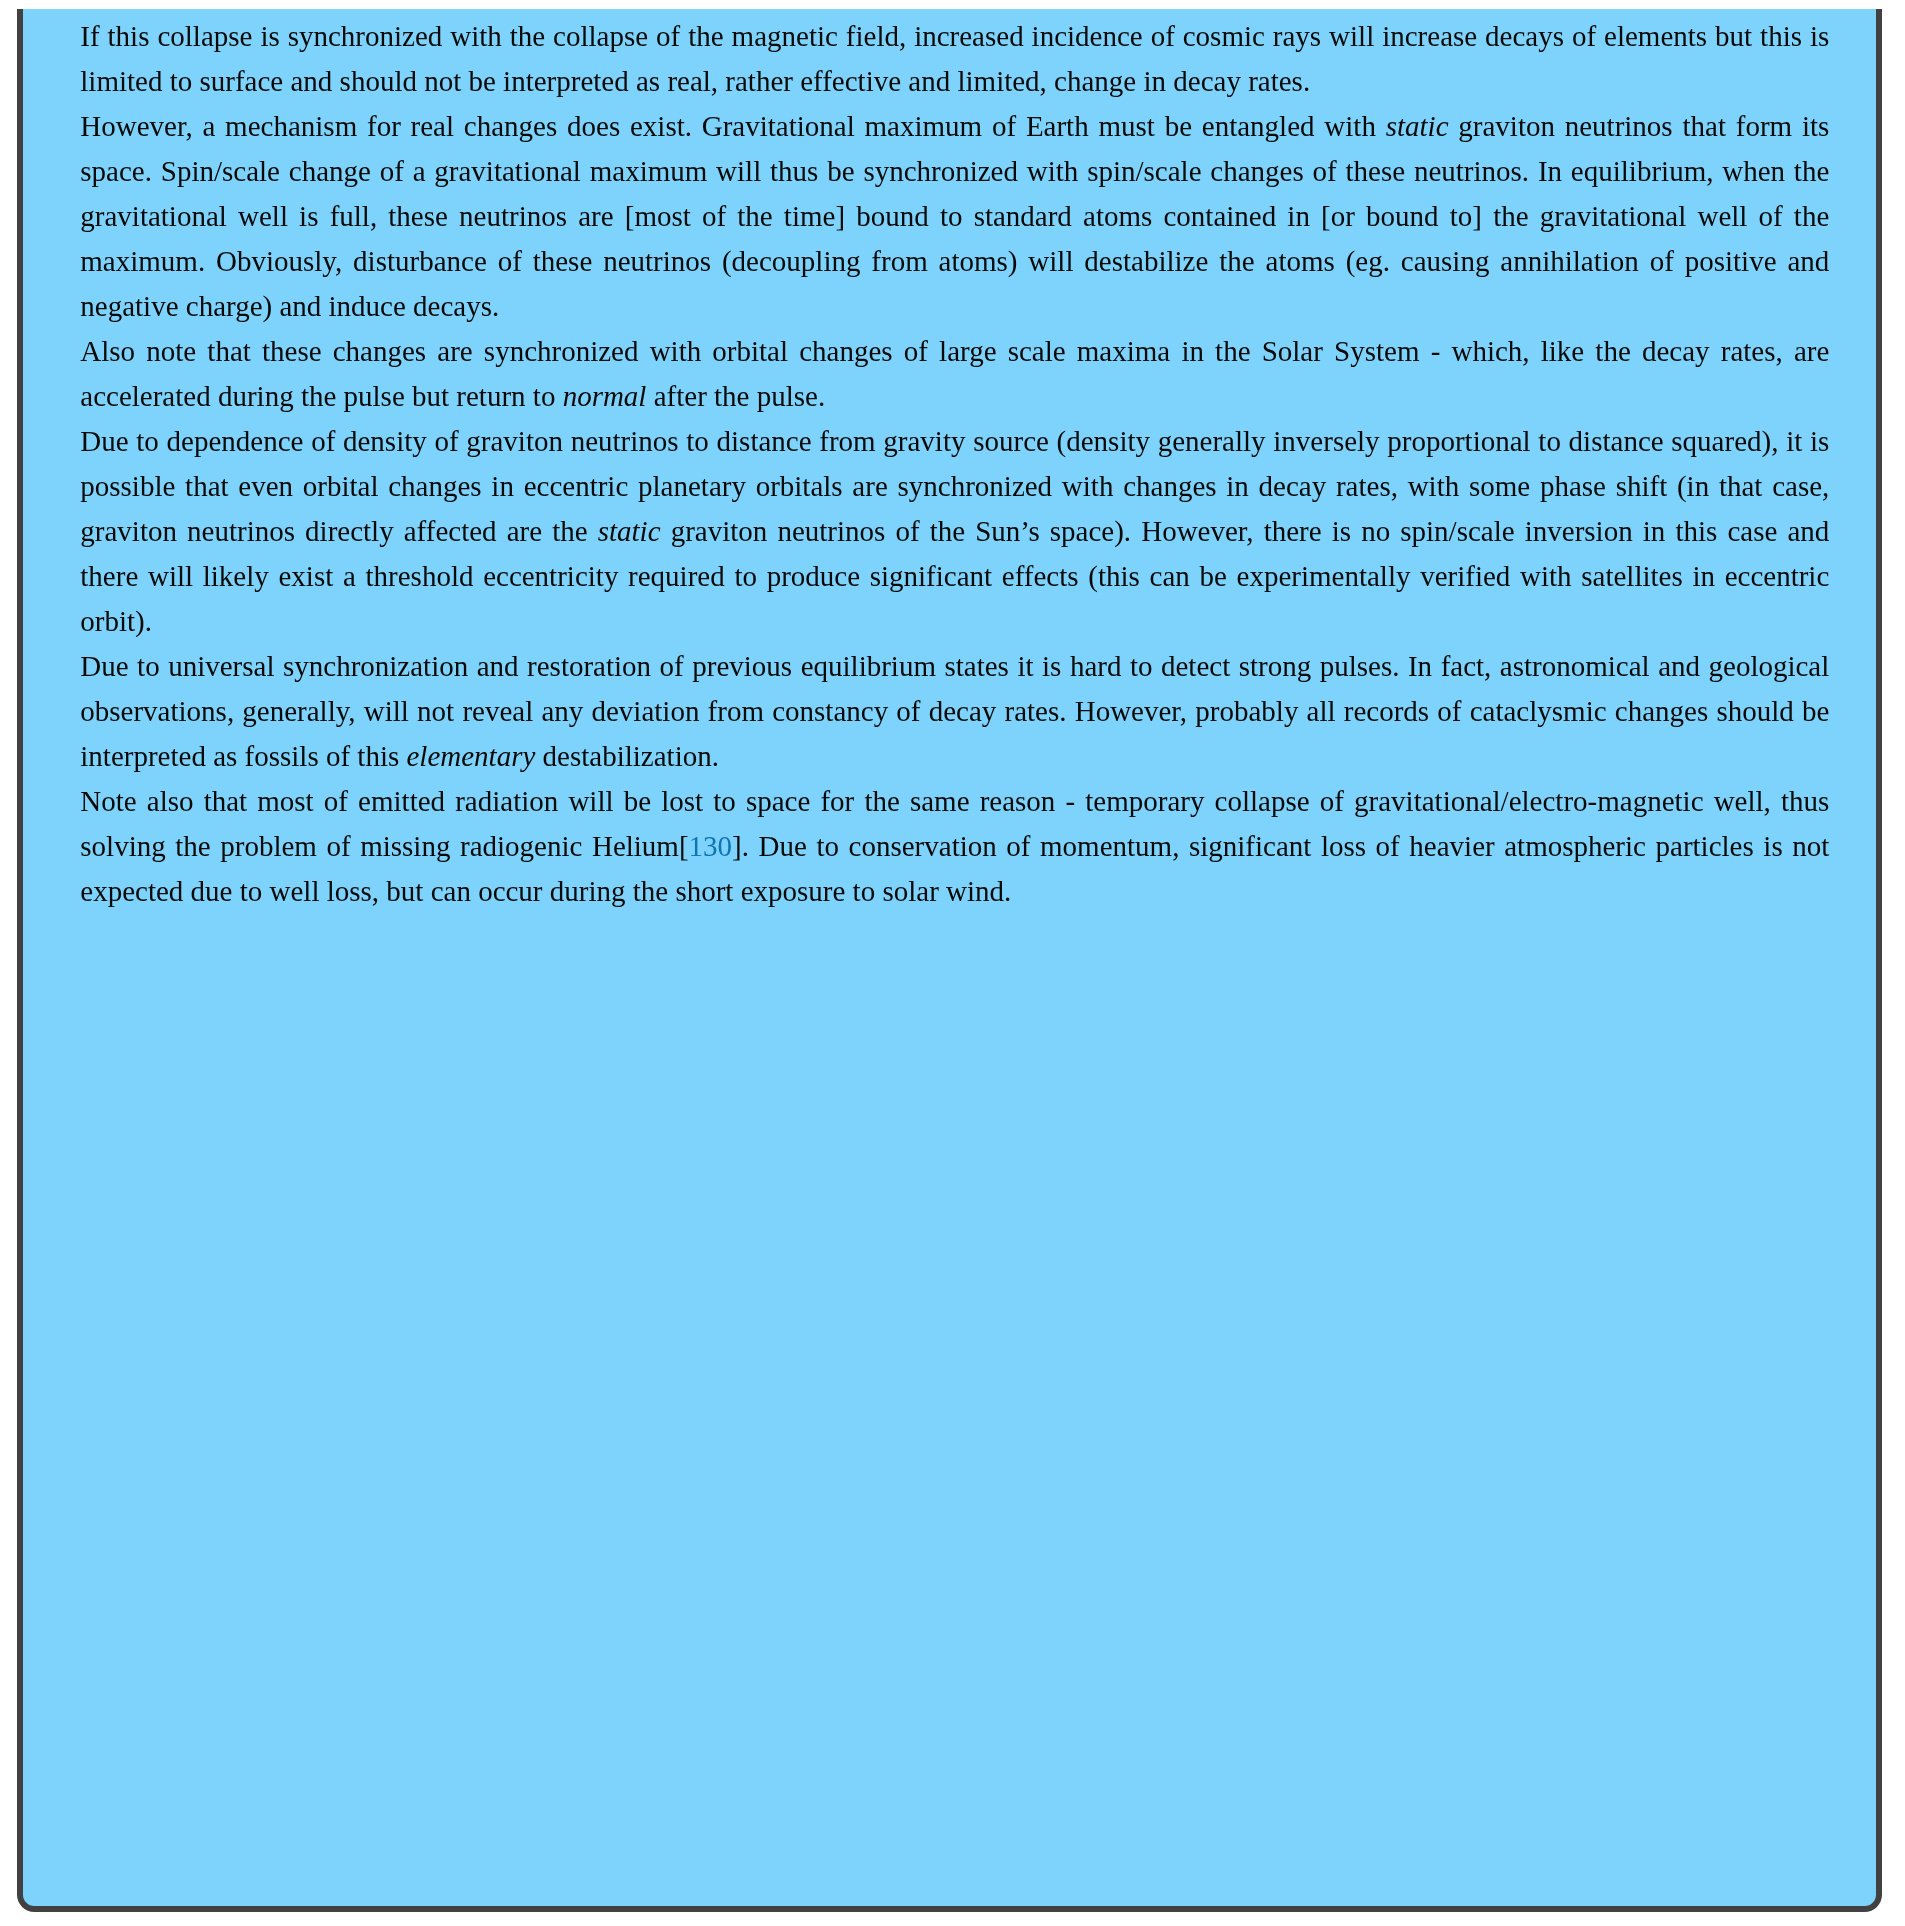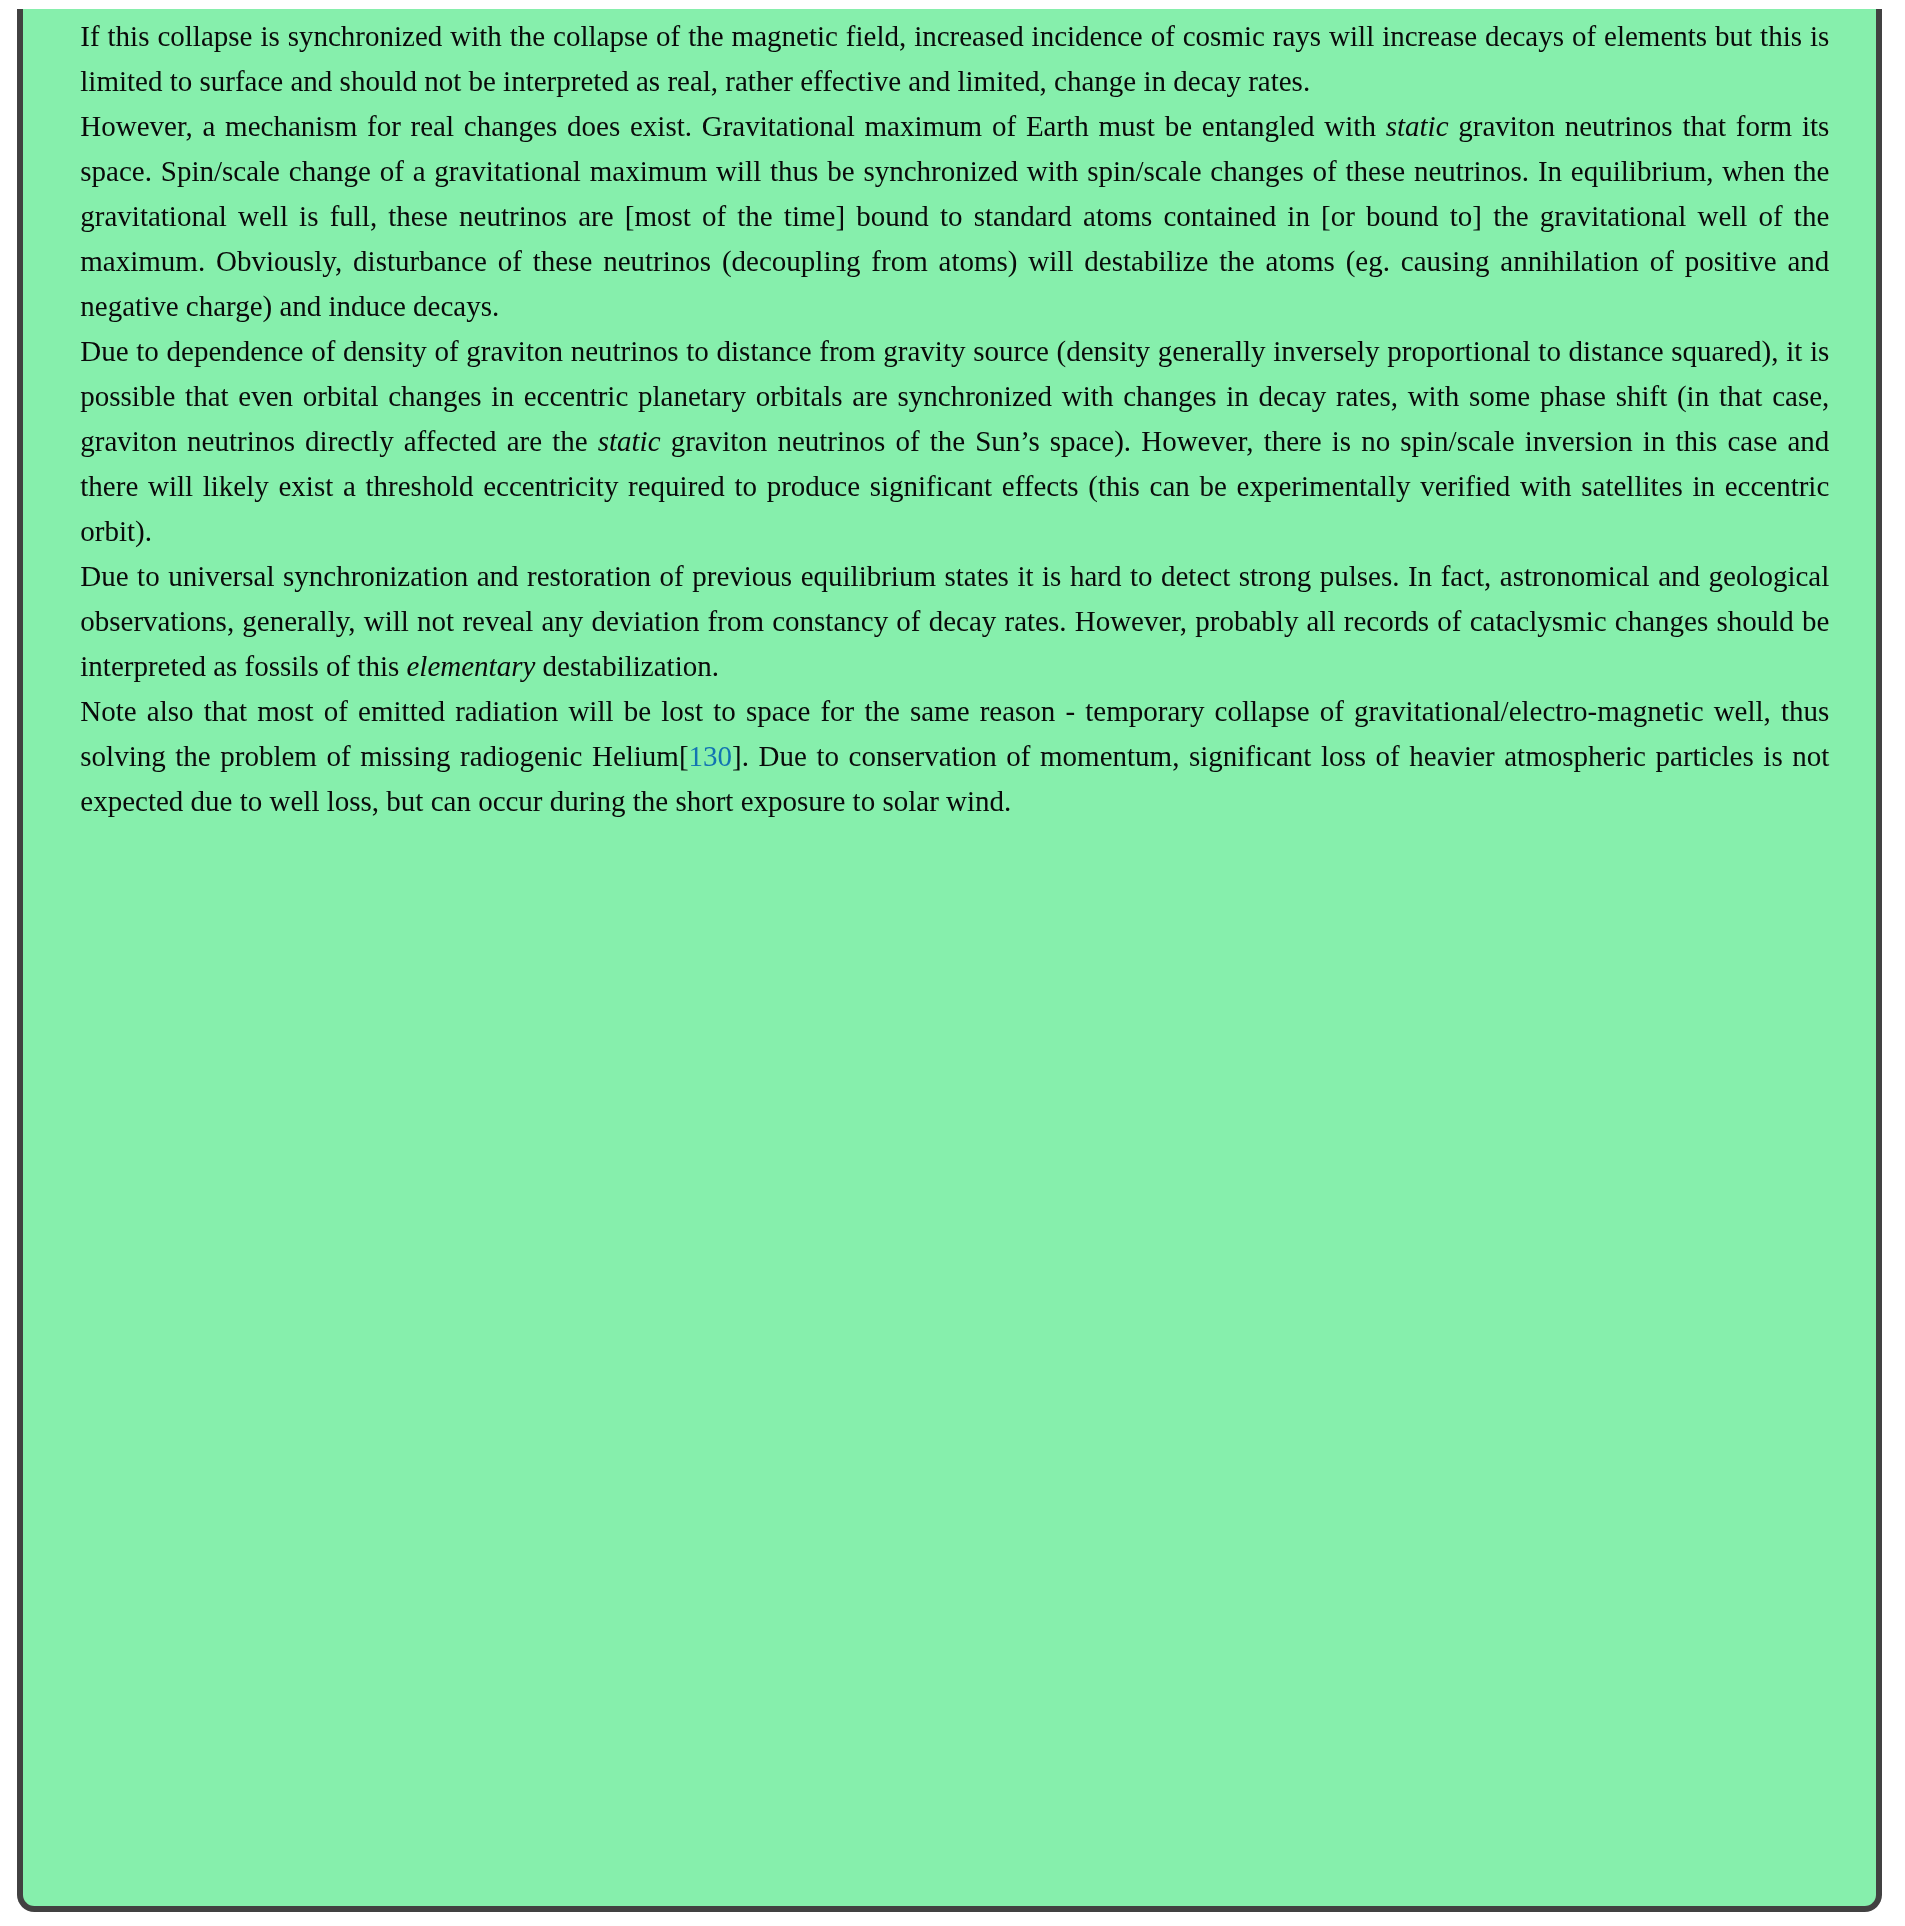--- a/index.html
+++ b/index.html
@@ -65,23 +65,24 @@
     font-style: italic;
   }
   .cite {
     color: #1273b2;
   }
 </style>
 </head>
 <body>
 
 <div id="page" style="background: rgb(255, 255, 255);">
-  <div id="text-frame" style="background: #86efac; border-left-color: rgb(65, 65, 65); border-right-color: rgb(65, 65, 65); border-bottom-color: rgb(65, 65, 65);">
+  <div id="text-frame" style="background: #7dd3fc; border-left-color: rgb(65, 65, 65); border-right-color: rgb(65, 65, 65); border-bottom-color: rgb(65, 65, 65);">
     <div id="body-text" style="color: rgb(10, 10, 10);">
         <p id="p1"><span>If this collapse is synchronized with the collapse of the magnetic field, increased incidence of cosmic rays will increase decays of elements but this is limited to surface and should not be interpreted as real, rather effective and limited, change in decay rates.</span></p>
         <p id="p2"><span>However, a mechanism for real changes does exist. Gravitational maximum of Earth must be entangled with </span><em class="it">static</em><span> graviton neutrinos that form its space. Spin/scale change of a gravitational maximum will thus be synchronized with spin/scale changes of these neutrinos. In equilibrium, when the gravitational well is full, these neutrinos are [most of the time] bound to standard atoms contained in [or bound to] the gravitational well of the maximum. Obviously, disturbance of these neutrinos (decoupling from atoms) will destabilize the atoms (eg. causing annihilation of positive and negative charge) and induce decays.</span></p>
+        <p id="p3"><span>Also note that these changes are synchronized with orbital changes of large scale maxima in the Solar System - which, like the decay rates, are accelerated during the pulse but return to </span><em class="it">normal</em><span> after the pulse.</span></p>
         <p id="p4"><span>Due to dependence of density of graviton neutrinos to distance from gravity source (density generally inversely proportional to distance squared), it is possible that even orbital changes in eccentric planetary orbitals are synchronized with changes in decay rates, with some phase shift (in that case, graviton neutrinos directly affected are the </span><em class="it">static</em><span> graviton neutrinos of the Sun’s space). However, there is no spin/scale inversion in this case and there will likely exist a threshold eccentricity required to produce significant effects (this can be experimentally verified with satellites in eccentric orbit).</span></p>
         <p id="p6"><span>Due to universal synchronization and restoration of previous equilibrium states it is hard to detect strong pulses. In fact, astronomical and geological observations, generally, will not reveal any deviation from constancy of decay rates. However, probably all records of cataclysmic changes should be interpreted as fossils of this </span><em class="it">elementary</em><span> destabilization.</span></p>
         <p id="p8"><span>Note also that most of emitted radiation will be lost to space for the same reason - temporary collapse of gravitational/electro-magnetic well, thus solving the problem of missing radiogenic Helium[</span><span class="cite" style="color: rgb(18, 115, 178);">130</span><span>].  Due to conservation of momentum, significant loss of heavier atmospheric particles is not expected due to well loss, but can occur during the short exposure to solar wind.</span></p>
       </div>
   </div>
 </div>
 
 
 </body></html>

